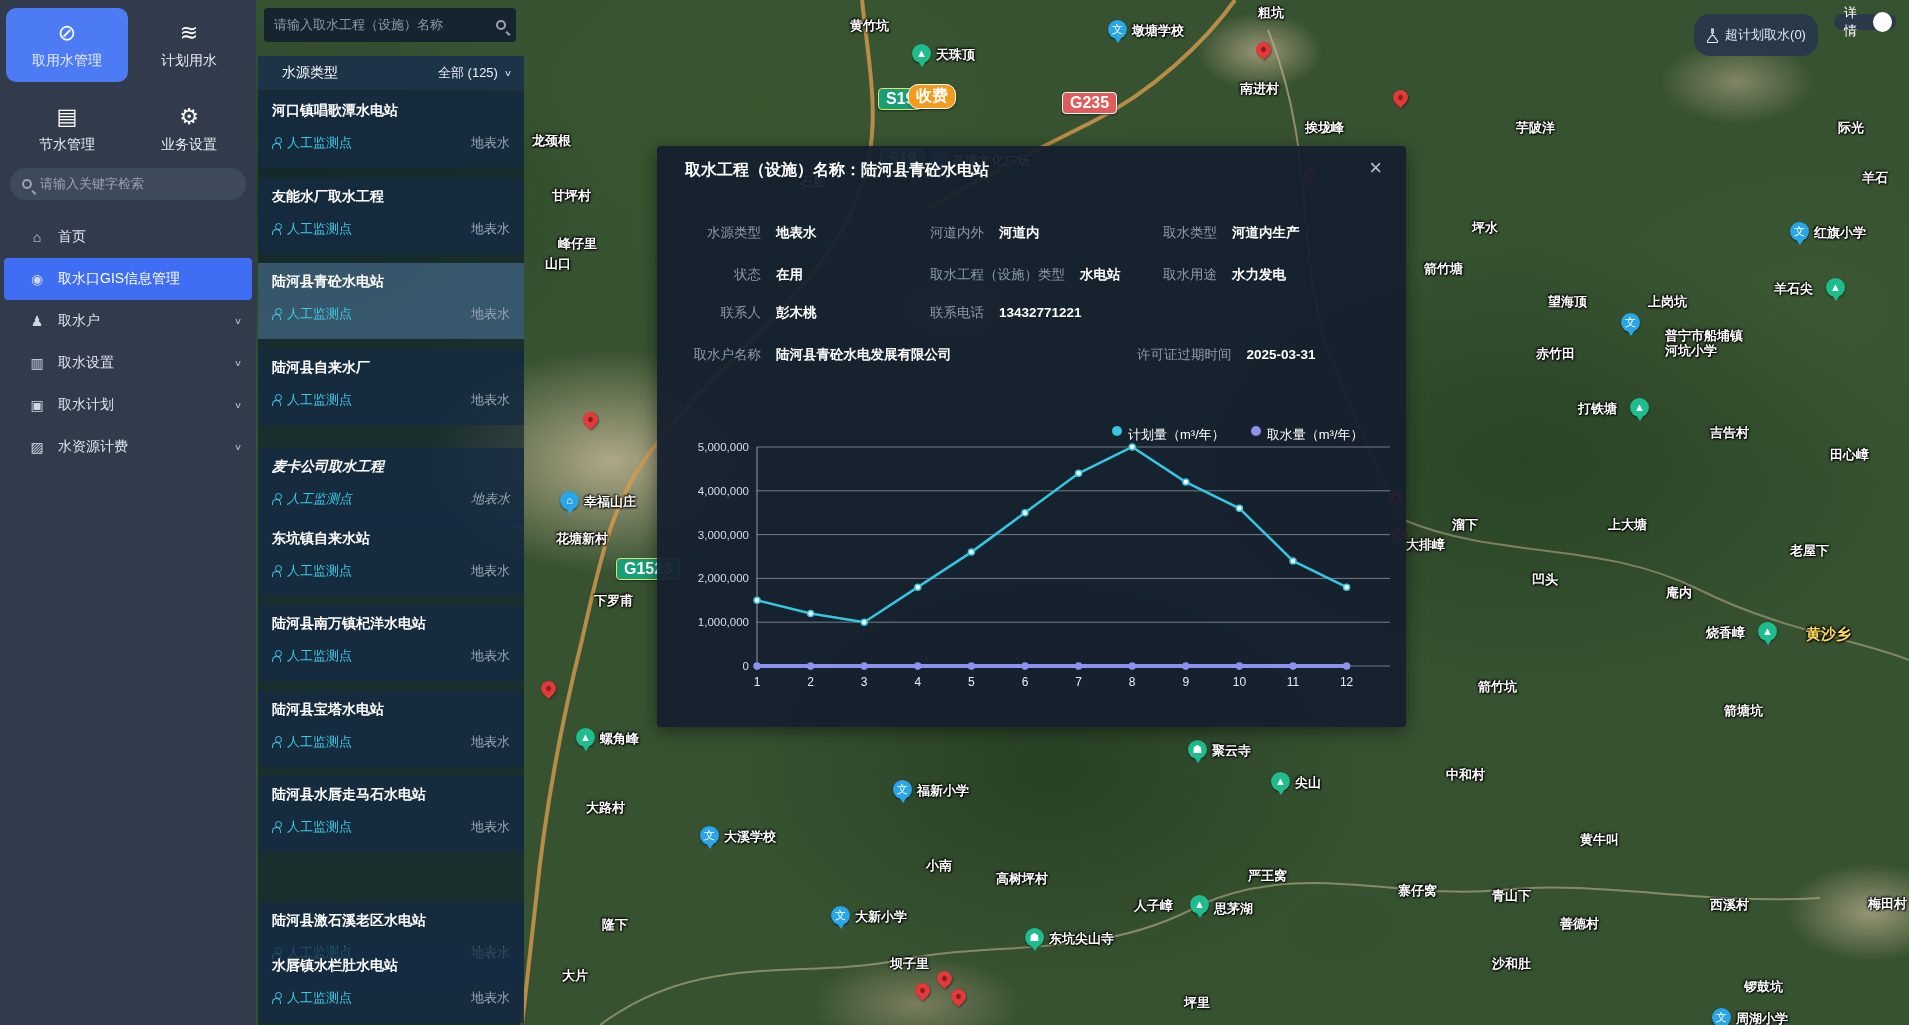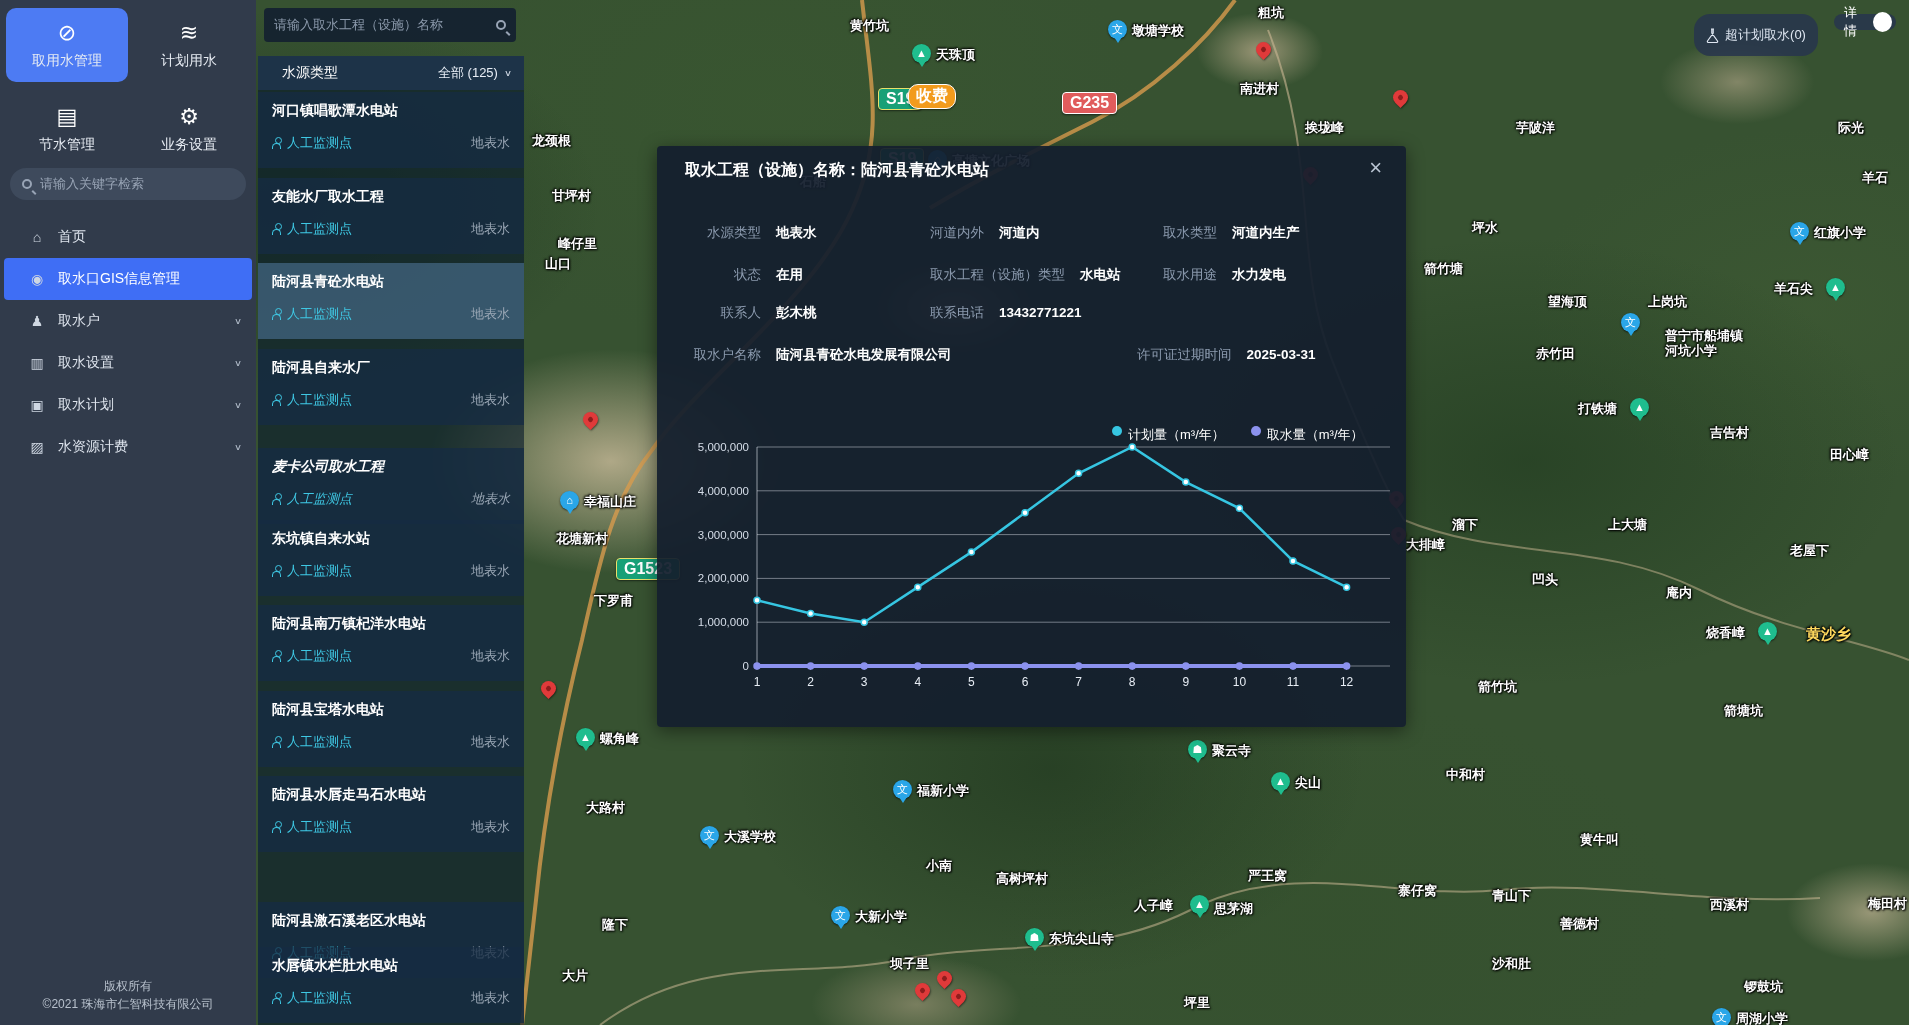--- a/index.html
+++ b/index.html
@@ -267,24 +267,20 @@
           <span class="mic">▣</span>
   <span>取水计划</span>
           <span class="chev">∨</span>
         </div>
         <div class="mitem">
           <span class="mic">▨</span>
   <span>水资源计费</span>
           <span class="chev">∨</span>
         </div>
       </div>
-    <div id="copyright">
-      <div>版权所有</div>
-      <div>©2021 珠海市仁智科技有限公司</div>
-    </div>
   </div>
 
   <div id="list-wrap">
     <div id="list-search">
       <span>请输入取水工程（设施）名称</span>
       <span class="mag"></span>
     </div>
     <div id="list-panel">
       <div id="list-header">
         <span>水源类型</span>

